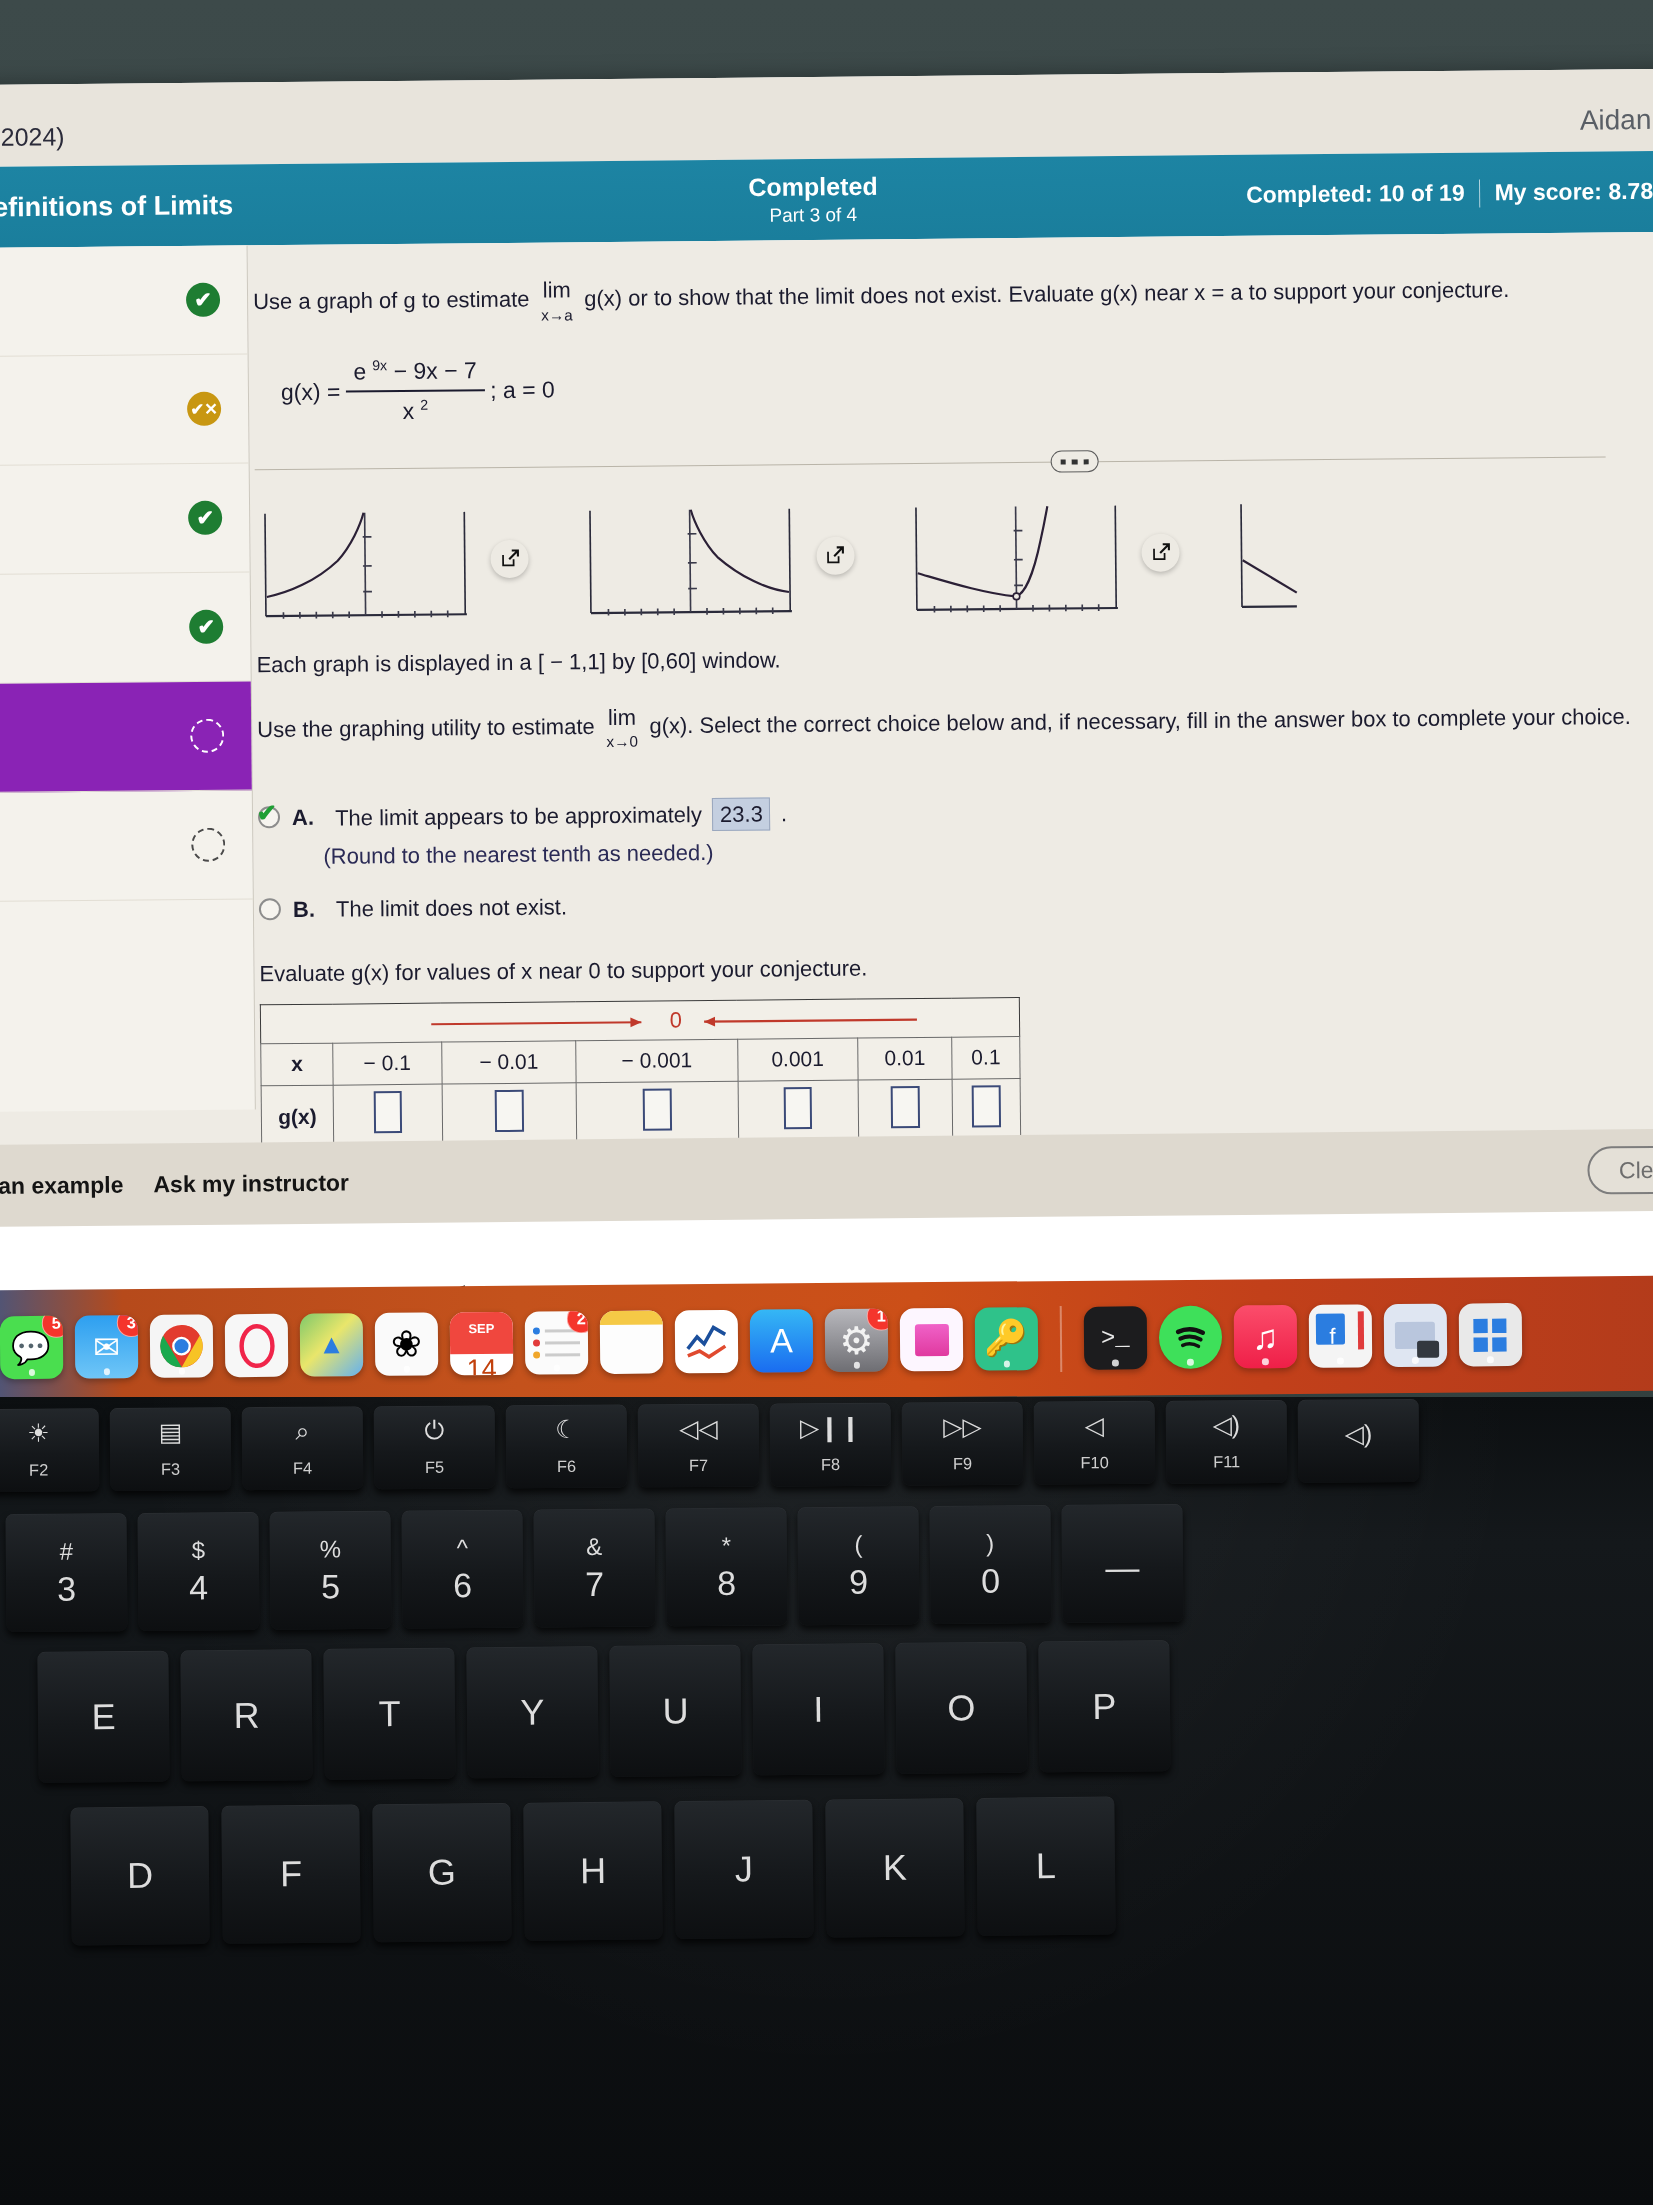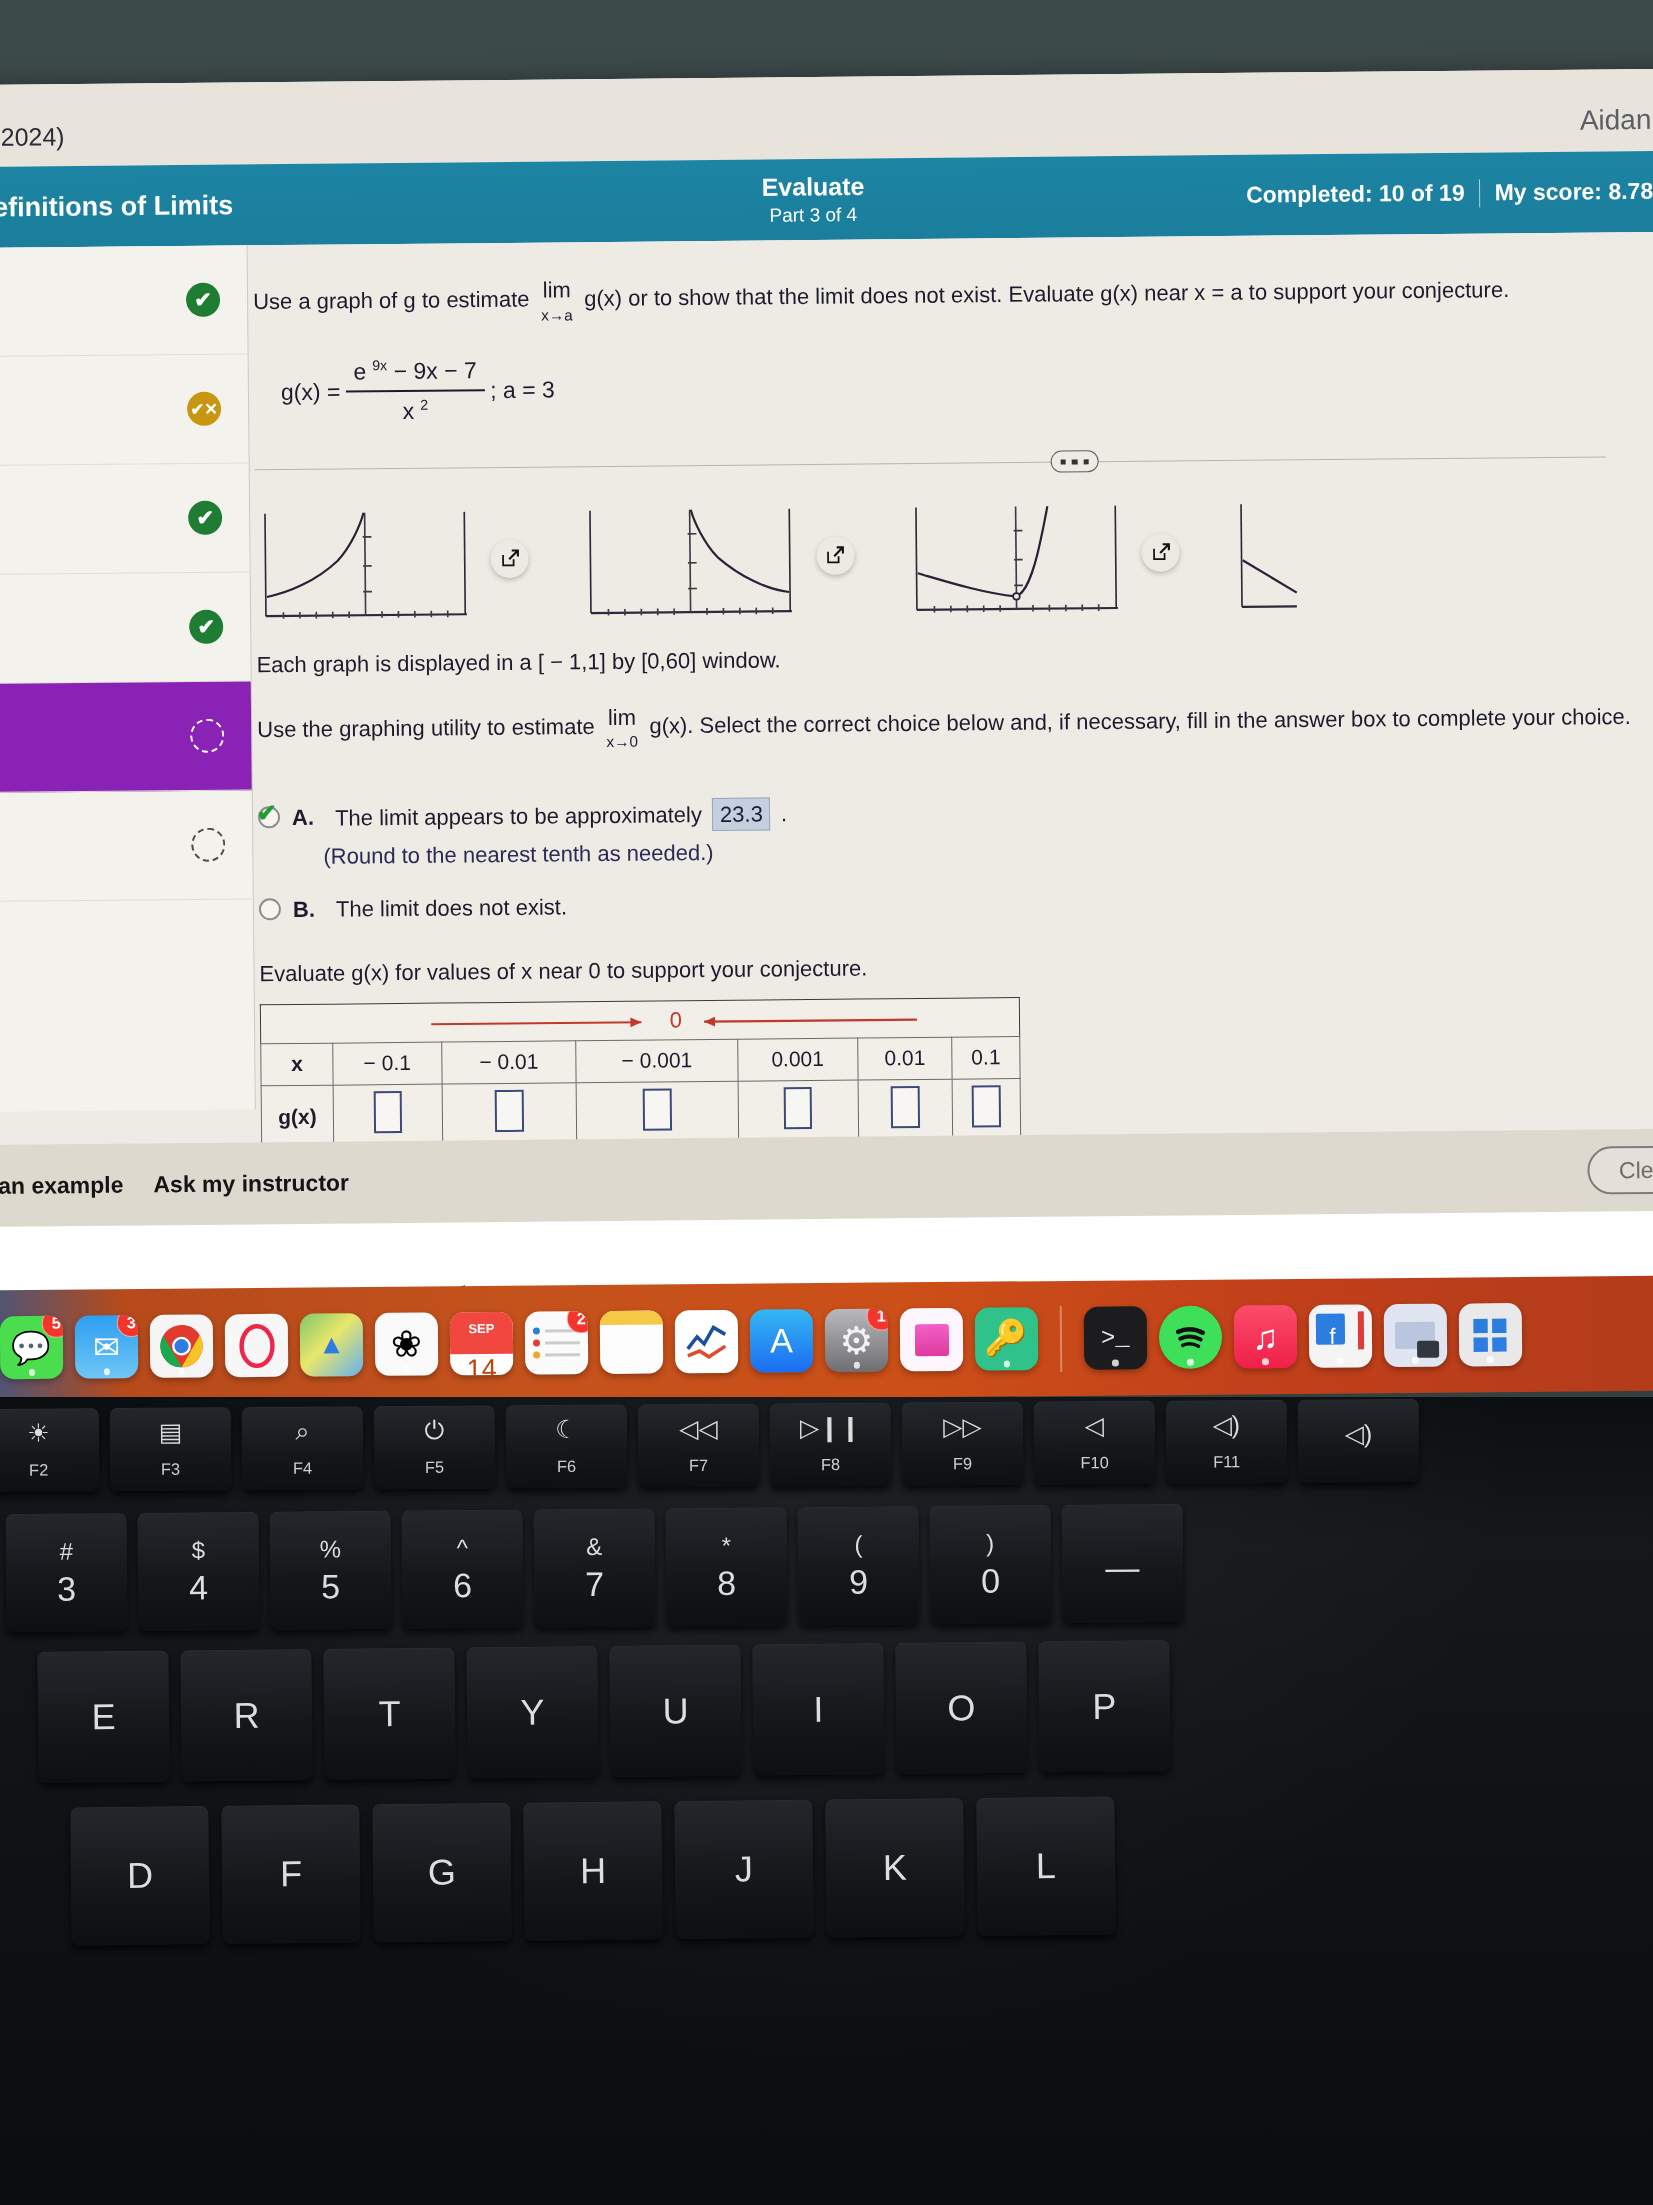--- a/index.html
+++ b/index.html
@@ -240,21 +240,21 @@
     <div class="screen-content">
 
       <div class="page-topbar">
         <div class="course-title">all 2024)</div>
         <div class="user-name">Aidan</div>
       </div>
 
       <div class="q-header">
         <div class="sect-title">Definitions of Limits</div>
         <div class="q-center">
-          <div class="q-main">Evaluate</div>
+          <div class="q-main">Completed</div>
           <div class="q-sub">Part 3 of 4</div>
         </div>
         <div class="q-right">
           <span>Completed: 10 of 19</span>
           <span class="vdiv"></span>
           <span>My score: 8.78/19</span>
         </div>
       </div>
 
       <div class="body-area">
@@ -296,21 +296,21 @@
             <span class="frac">
               <span class="num">
                 <span>e</span><sup>9x</sup>
                 <span>− 9x − 7</span>
               </span>
               <span class="bar"></span>
               <span class="den">
                 <span>x</span><sup>2</sup>
               </span>
             </span>
-            <span>; a = 3</span>
+            <span>; a = 0</span>
           </div>
 
           <div class="div-row">
             <div class="div-line"></div>
             <div class="ell-btn">
               <i></i>
                 <i></i>
                 <i></i>
             </div>
           </div>

